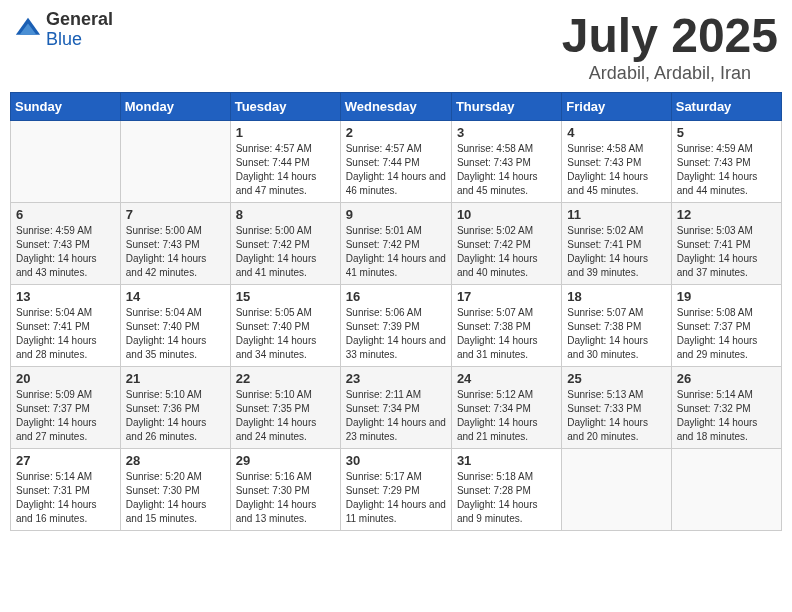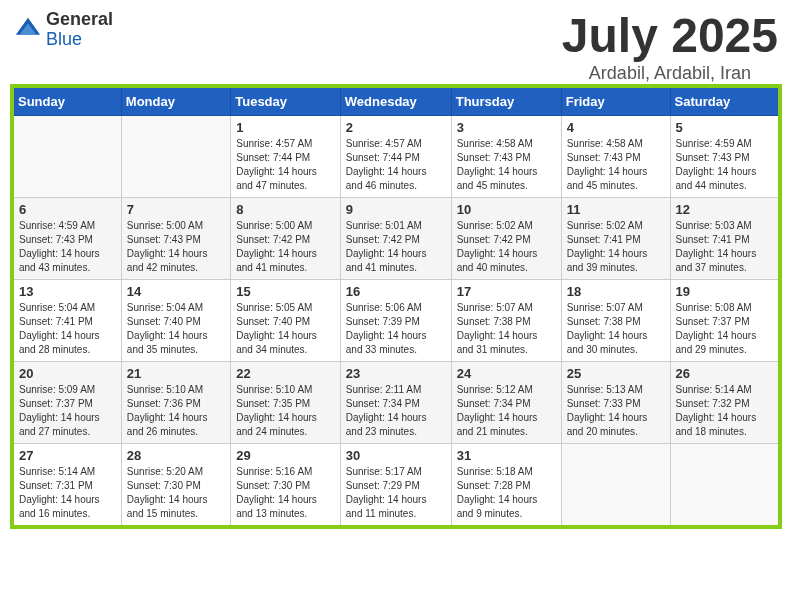--- a/index.html
+++ b/index.html
@@ -7,20 +7,21 @@
       font-family: Arial, sans-serif;
       background: #fff;
       width: 792px;
       min-height: 612px;
       padding: 10px;
     }
     .header {
       display: flex;
       justify-content: space-between;
       align-items: flex-start;
+      margin-bottom: 8px;
       padding: 0 4px;
     }
     .logo {
       display: flex;
       align-items: center;
     }
     .logo-text {
       display: flex;
       flex-direction: column;
       line-height: 1.1;
@@ -50,21 +51,21 @@
       line-height: 1.1;
     }
     .subtitle {
       font-size: 18px;
       color: #555;
       text-align: center;
     }
     .calendar {
       width: 100%;
       border-collapse: collapse;
-      border: 4px solid #84cc16;
+      border: 1px solid #84cc16;
     }
     .calendar th {
       background-color: #2060c0;
       color: #fff;
       font-size: 13px;
       font-weight: bold;
       padding: 6px 4px;
       text-align: left;
       border: 1px solid #1a50a0;
     }

